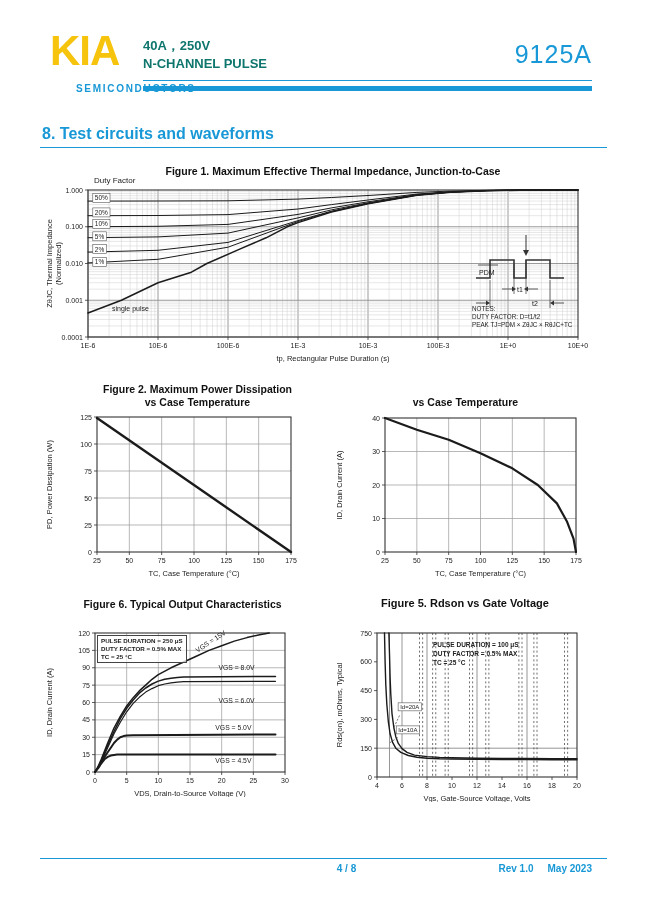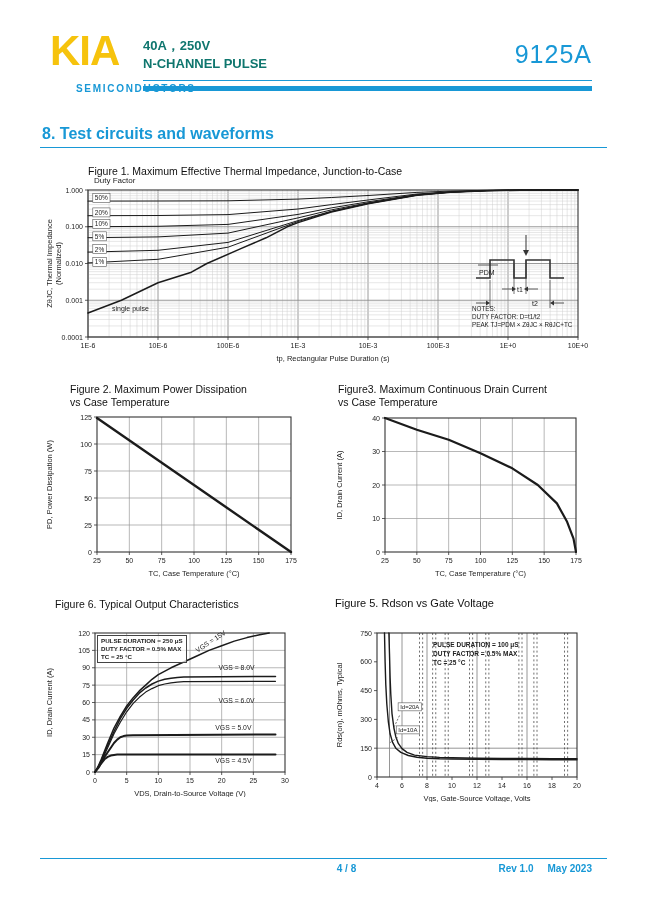--- a/index.html
+++ b/index.html
@@ -5,21 +5,21 @@
   html,body{margin:0;padding:0;background:#fff;}
   body{width:649px;height:917px;position:relative;overflow:hidden;
        font-family:"Liberation Sans",sans-serif;color:#1c1c1c;}
   .abs{position:absolute;}
   .logo{font-size:42px;font-weight:bold;color:#f6c30d;letter-spacing:-1px;line-height:1;margin-left:8px;}
   .logo-sub{font-size:10px;font-weight:bold;letter-spacing:1.7px;color:#1898d6;margin-left:34px;}
   .sub{font-size:13px;font-weight:bold;color:#0f766e;line-height:1;}
   .pn{font-size:25px;color:#1898d6;letter-spacing:1px;line-height:1;}
   .rule{background:#1898d6;}
   .sec-title{font-size:16px;font-weight:bold;color:#1898d6;}
-  .fig-title{font-size:10.5px;font-weight:normal;color:#111;line-height:13px;}
+  .fig-title{font-size:10.5px;font-weight:bold;color:#111;text-align:center;line-height:13px;}
   .chart{background:transparent;}
   .chart svg text{font-family:"Liberation Sans",sans-serif;fill:#1c1c1c;}
   .corner{font-size:8px;color:#222;}
   .notes{font-size:6.3px;line-height:8px;color:#222;}
   .inset-box{font-size:6.2px;line-height:8px;font-weight:bold;color:#222;
              border:1px solid #444;padding:1px 3px;background:rgba(255,255,255,0.7);}
   .inset-plain{font-size:6.5px;line-height:9px;font-weight:bold;color:#222;}
   .footer-text{font-size:10px;font-weight:bold;color:#1898d6;padding-left:44px;}
   .wave svg line,.wave svg path{stroke:#333;fill:none;}
   .wave svg text{font-family:"Liberation Sans",sans-serif;fill:#222;}
@@ -262,21 +262,21 @@
       <line x1="54" y1="36" x2="57" y2="36" stroke="#333" stroke-width="0.8"></line>
       <text x="52" y="38.5" text-anchor="end" font-size="7">100</text>
       <line x1="54" y1="9" x2="57" y2="9" stroke="#333" stroke-width="0.8"></line>
       <text x="52" y="11.5" text-anchor="end" font-size="7">125</text>
       <text x="154" y="168" text-anchor="middle" font-size="7.5">TC, Case Temperature (°C)</text>
       <text x="12" y="76.5" text-anchor="middle" font-size="7.5" transform="rotate(-90 12 76.5)">PD, Power Dissipation (W)</text>
       <path d="M57.0,10.1 L251.0,144.0" fill="none" stroke="#1b1b1b" stroke-width="2.4" stroke-linejoin="round" stroke-linecap="round"></path>
     </svg></div>
 
 <div class="abs fig-title" style="left:338px;top:383px;width:255px">
-  <span>Figure3.  Maximum Continuous Drain Current</span><br>
+  <br>
   <span>vs Case Temperature</span>
 </div>
 <div class="abs chart" id="c2" style="left:330px;top:408px;width:260px;height:175px"><svg width="260" height="175">
       <line x1="86.83333333333333" y1="10" x2="86.83333333333333" y2="144" stroke="#9a9a9a" stroke-width="0.7"></line>
       <line x1="118.66666666666666" y1="10" x2="118.66666666666666" y2="144" stroke="#9a9a9a" stroke-width="0.7"></line>
       <line x1="150.5" y1="10" x2="150.5" y2="144" stroke="#9a9a9a" stroke-width="0.7"></line>
       <line x1="182.33333333333331" y1="10" x2="182.33333333333331" y2="144" stroke="#9a9a9a" stroke-width="0.7"></line>
       <line x1="214.16666666666669" y1="10" x2="214.16666666666669" y2="144" stroke="#9a9a9a" stroke-width="0.7"></line>
       <line x1="55" y1="110.5" x2="246" y2="110.5" stroke="#9a9a9a" stroke-width="0.7"></line>
       <line x1="55" y1="77" x2="246" y2="77" stroke="#9a9a9a" stroke-width="0.7"></line>

